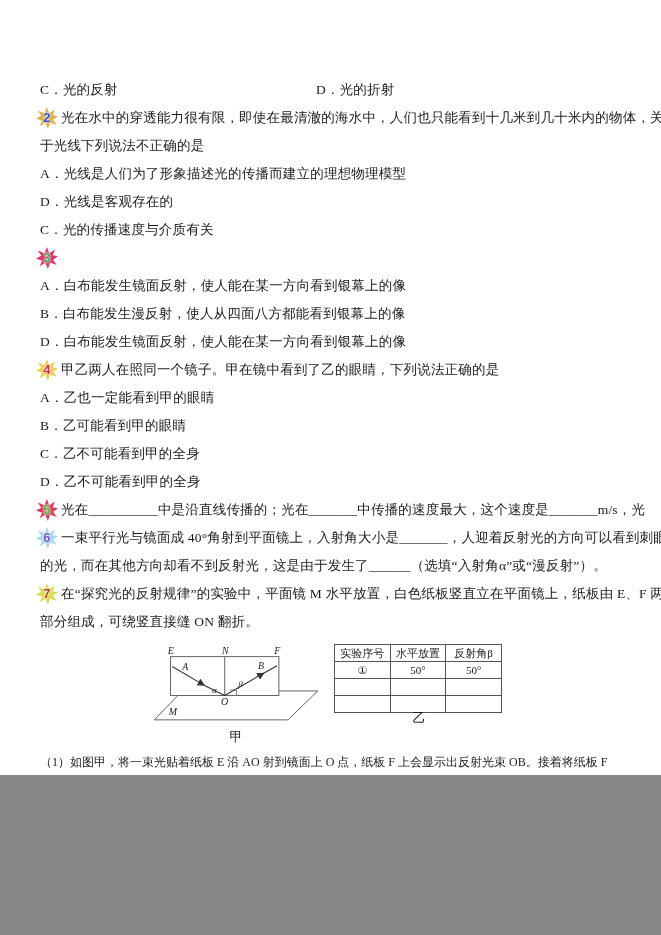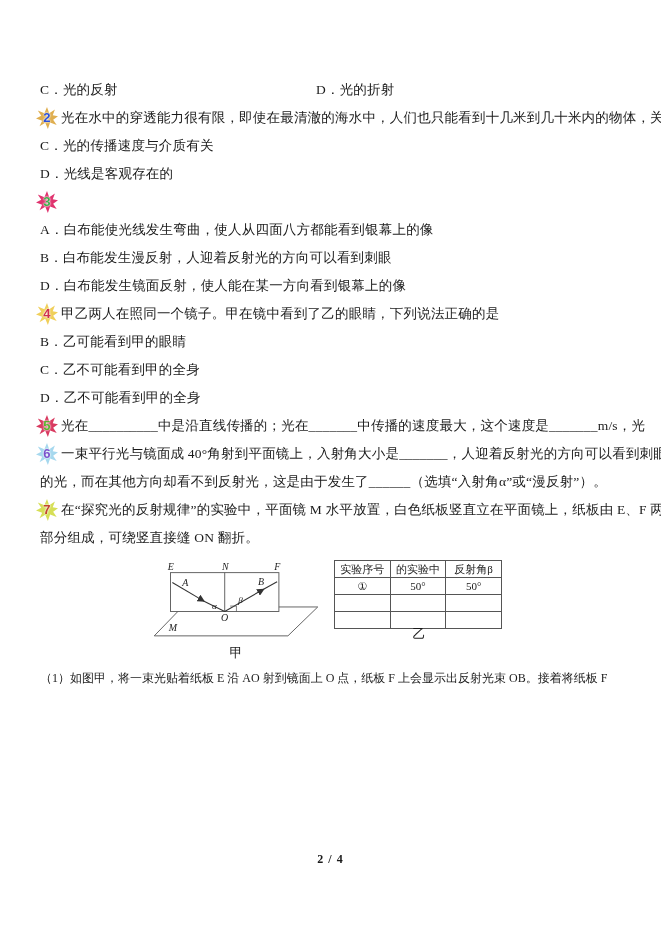--- a/index.html
+++ b/index.html
@@ -2,21 +2,21 @@
 <html><head>
 <meta charset="utf-8">
 <style>
   html,body{margin:0;padding:0;}
   body{
     background:#888;
     font-family:"Liberation Serif","DejaVu Serif",serif;
   }
   .page{
     position:relative;
-    width:661px;height:935px;
+    width:661px;height:775px;
     margin:0 auto;
     background:#ffffff;
     overflow:hidden;
     color:#1a1a1a;
   }
   .content{
     position:absolute;
     left:40px; top:76px; width:592px;
   }
   .line{
@@ -105,40 +105,43 @@
       <span class="opt-c">C．光的反射</span><span>D．光的折射</span>
     </div>
 
     <div class="line q-first">
       <span class="q-icon">
         <span class="burst" style="background-color: rgb(223, 174, 79);"></span>
         <span class="digit" style="color: rgb(43, 79, 216);">2</span>
       </span>
       <span>光在水中的穿透能力很有限，即使在最清澈的海水中，人们也只能看到十几米到几十米内的物体，关</span>
     </div>
+    <div class="line">于光线下列说法不正确的是</div>
+    <div class="line">A．光线是人们为了形象描述光的传播而建立的理想物理模型</div>
+    <div class="line">D．光线是客观存在的</div>
     <div class="line">C．光的传播速度与介质有关</div>
-    <div class="line">D．光线是客观存在的</div>
 
     <div class="line q-first">
       <span class="q-icon">
         <span class="burst" style="background-color: rgb(224, 51, 110);"></span>
         <span class="digit" style="color: rgb(63, 174, 74);">3</span>
       </span>
     </div>
-    <div class="line">A．白布能使光线发生弯曲，使人从四面八方都能看到银幕上的像</div>
-    <div class="line">B．白布能发生漫反射，人迎着反射光的方向可以看到刺眼</div>
+    <div class="line">A．白布能发生镜面反射，使人能在某一方向看到银幕上的像</div>
+    <div class="line">B．白布能发生漫反射，使人从四面八方都能看到银幕上的像</div>
     <div class="line">D．白布能发生镜面反射，使人能在某一方向看到银幕上的像</div>
 
     <div class="line q-first">
       <span class="q-icon">
         <span class="burst" style="background-color: rgb(240, 207, 90);"></span>
         <span class="digit" style="color: rgb(209, 47, 77);">4</span>
       </span>
       <span>甲乙两人在照同一个镜子。甲在镜中看到了乙的眼睛，下列说法正确的是</span>
     </div>
+    <div class="line">A．乙也一定能看到甲的眼睛</div>
     <div class="line">B．乙可能看到甲的眼睛</div>
     <div class="line">C．乙不可能看到甲的全身</div>
     <div class="line">D．乙不可能看到甲的全身</div>
 
     <div class="line q-first">
       <span class="q-icon">
         <span class="burst" style="background-color: rgb(217, 58, 96);"></span>
         <span class="digit" style="color: rgb(92, 178, 46);">5</span>
       </span>
       <span>光在__________中是沿直线传播的；光在_______中传播的速度最大，这个速度是_______m/s，光</span>
@@ -196,21 +199,21 @@
           <text x="18" y="79">M</text>
         </svg>
         <div class="fig-caption">甲</div>
       </div>
 
       <div class="exp-table-box">
         <table class="exp">
           <thead>
             <tr>
               <th>实验序号</th>
-              <th>的实验中</th>
+              <th>水平放置</th>
               <th>反射角β</th>
             </tr>
           </thead>
           <tbody>
             <tr>
               <td>①</td>
               <td>50°</td>
               <td>50°</td>
             </tr>
             <tr>

